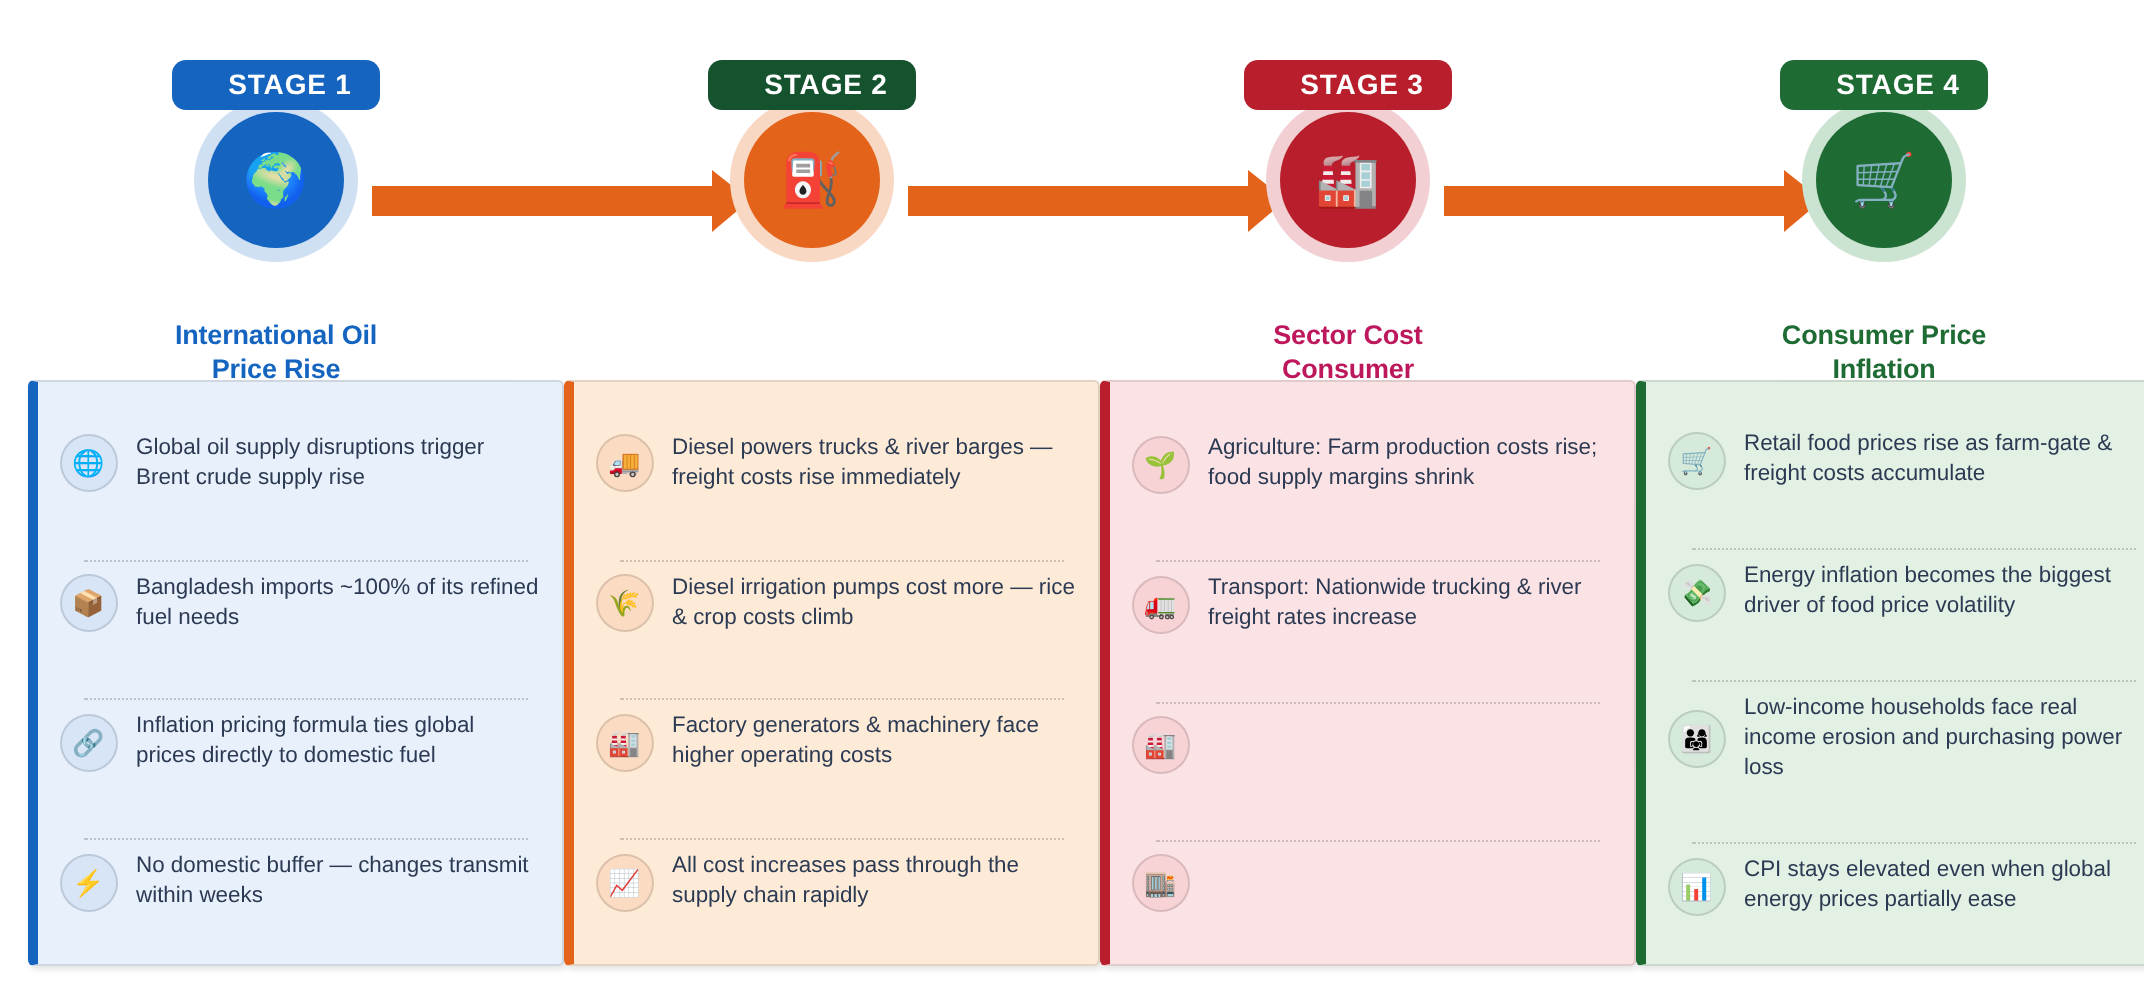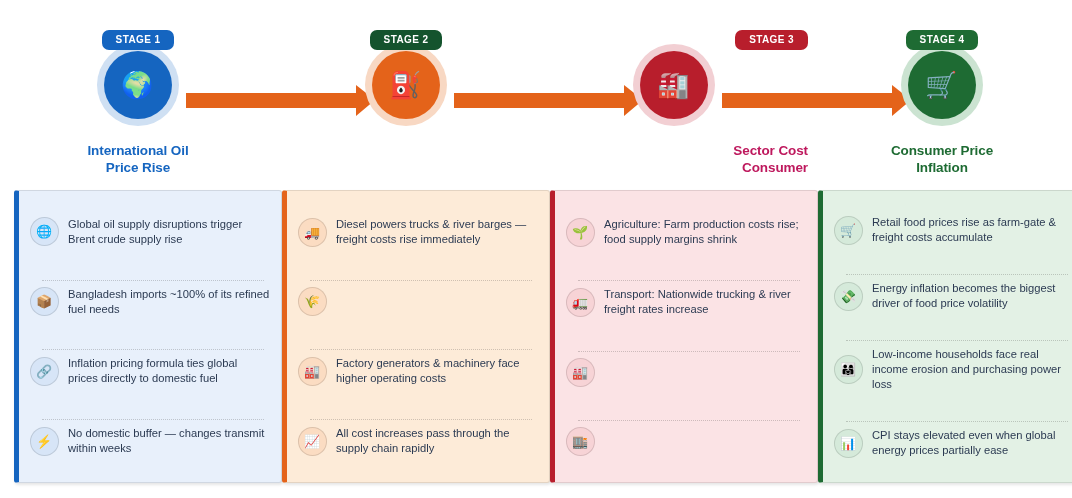--- a/index.html
+++ b/index.html
@@ -33,24 +33,24 @@
 
   
   .stage {
     position: absolute;
     top: 0;
     width: 268px;
     text-align: center;
   }
   .badge {
     display: inline-block;
-    padding: 4px 14px 5px 14px;
+    padding: 4px 14px 5px 28px;
     border-radius: 7px;
     color: #ffffff;
-    font-size: 10px;
+    font-size: 14px;
     font-weight: bold;
     letter-spacing: .4px;
     position: relative;
     z-index: 5;
     margin-top: 30px;
   }
   .circle-wrap {
     margin: -6px auto 0 auto;
     width: 82px; height: 82px;
     border-radius: 50%;
@@ -59,21 +59,21 @@
     z-index: 4;
   }
   .circle {
     width: 68px; height: 68px;
     border-radius: 50%;
     display: flex; align-items: center; justify-content: center;
     font-size: 26px;
     line-height: 1;
   }
   .stage-title {
-    margin-top: 16px;
+    margin-top: 28px;
     font-size: 13.5px;
     font-weight: bold;
     line-height: 1.28;
     letter-spacing: -0.1px;
   }
 
   
   .card {
     position: absolute;
     top: 190px;
@@ -187,36 +187,37 @@
     <div class="item">
       <div class="item-icon" style="background:#FBDCC2;">
           <span>🚚</span>
         </div>
       <div class="item-text">Diesel powers trucks &amp; river barges — freight costs rise immediately</div>
     </div>
     <div class="item">
       <div class="item-icon" style="background:#FBDCC2;">
           <span>🌾</span>
         </div>
+      <div class="item-text">Diesel irrigation pumps cost more — rice &amp; crop costs climb</div>
     </div>
     <div class="item">
       <div class="item-icon" style="background:#FBDCC2;">
           <span>🏭</span>
         </div>
       <div class="item-text">Factory generators &amp; machinery face higher operating costs</div>
     </div>
     <div class="item">
       <div class="item-icon" style="background:#FBDCC2;">
           <span>📈</span>
         </div>
       <div class="item-text">All cost increases pass through the supply chain rapidly</div>
     </div>
   </div>
 
-  <div class="stage" style="left:540px;text-align:right;">
+  <div class="stage" style="left:540px;">
     <div class="badge" style="background:#B81E2C;">STAGE 3</div>
     <div class="circle-wrap" style="background:#F2CFD3;">
       <div class="circle" style="background:#B81E2C;">
         <span>🏭</span>
       </div>
     </div>
     <div class="stage-title" style="color:#be185d;">
       <span>Sector Cost</span><br>
       <span>Consumer</span>
     </div>

